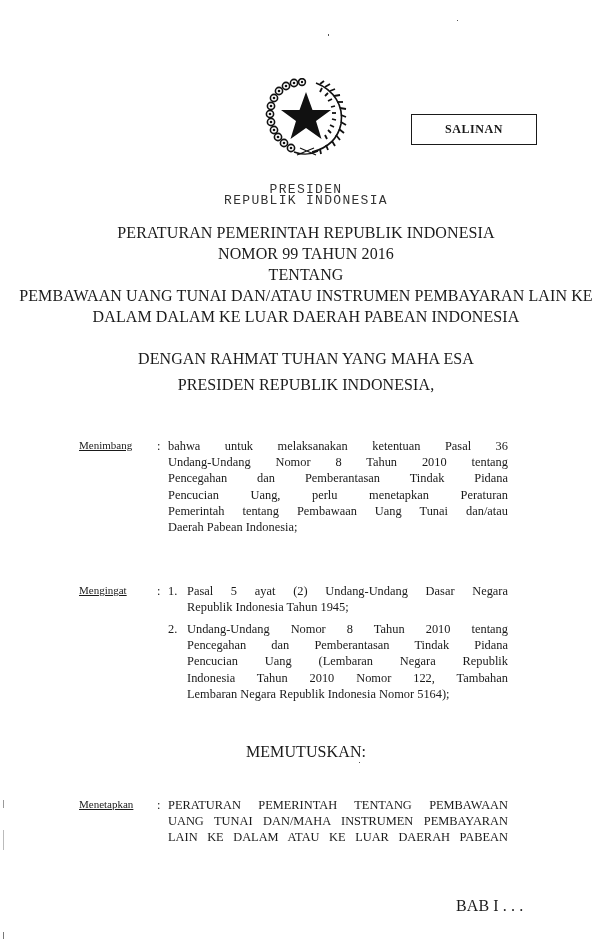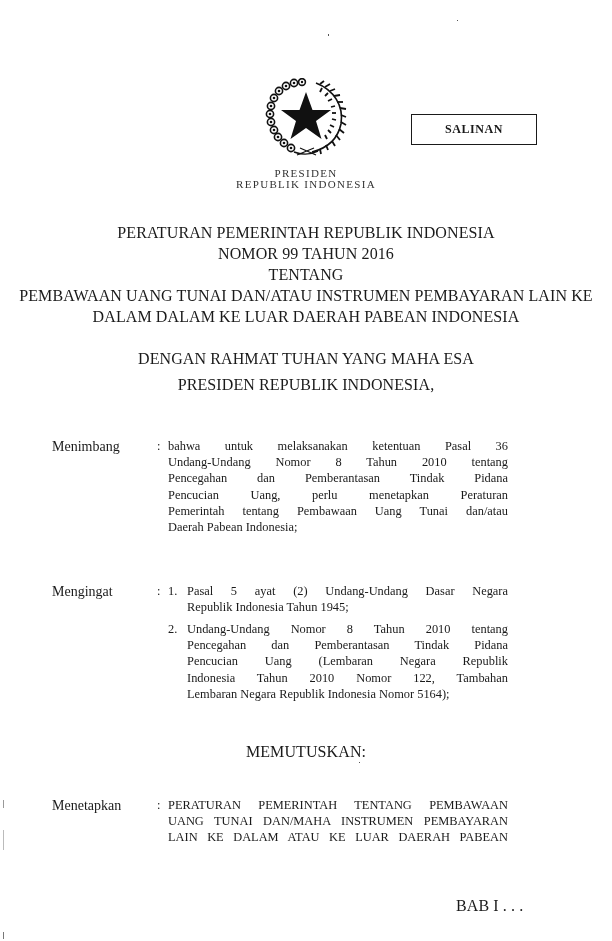--- a/index.html
+++ b/index.html
@@ -3,27 +3,27 @@
 <meta charset="utf-8">
 <style>
   html, body { margin:0; padding:0; background:#ffffff; }
   body { width:612px; height:941px; position:relative; overflow:hidden;
          font-family:"DejaVu Serif","Liberation Serif",serif; color:#1a1a1a; }
   .abs { position:absolute; }
   .center { position:absolute; left:0; width:612px; text-align:center; }
   .serif { font-family:"Liberation Serif","DejaVu Serif",serif; }
   .t13 { font-size:16px; letter-spacing:0.1px; }
   .emblem { left:264px; top:78px; width:84px; height:78px; }
-  .presiden-caption { font-family:Liberation Serif, serif;
-         font-size:11px; letter-spacing:1.3px; line-height:11px; color:#333; }
+  .presiden-caption { font-family:Liberation Mono, monospace;
+         font-size:13px; letter-spacing:1.3px; line-height:11px; color:#333;margin-top:16px; }
   .salinan-box { left:411px; top:114px; width:124px; height:29px;
          border:1.5px solid #1a1a1a; text-align:center; }
   .salinan-box span { font-family:"Liberation Serif","DejaVu Serif",serif;
          font-weight:bold; font-size:12px; line-height:29px; letter-spacing:0.6px; }
-  .label { position:absolute; left:52px; font-size:14px; }
+  .label { position:absolute; left:79px; font-size:11px;text-decoration:underline; }
   .colon { position:absolute; left:157px; font-size:12.4px; }
   .para { position:absolute; font-size:12.4px; line-height:16.2px;
           text-align:justify; text-align-last:left; }
   .para .ln { display:block; text-align:justify; text-align-last:justify; white-space:nowrap; }
   .para .ln.last { text-align-last:left; }
   .num { position:absolute; font-size:12.4px; }
   .speck { position:absolute; background:#555; }
 </style>
 </head>
 <body>

